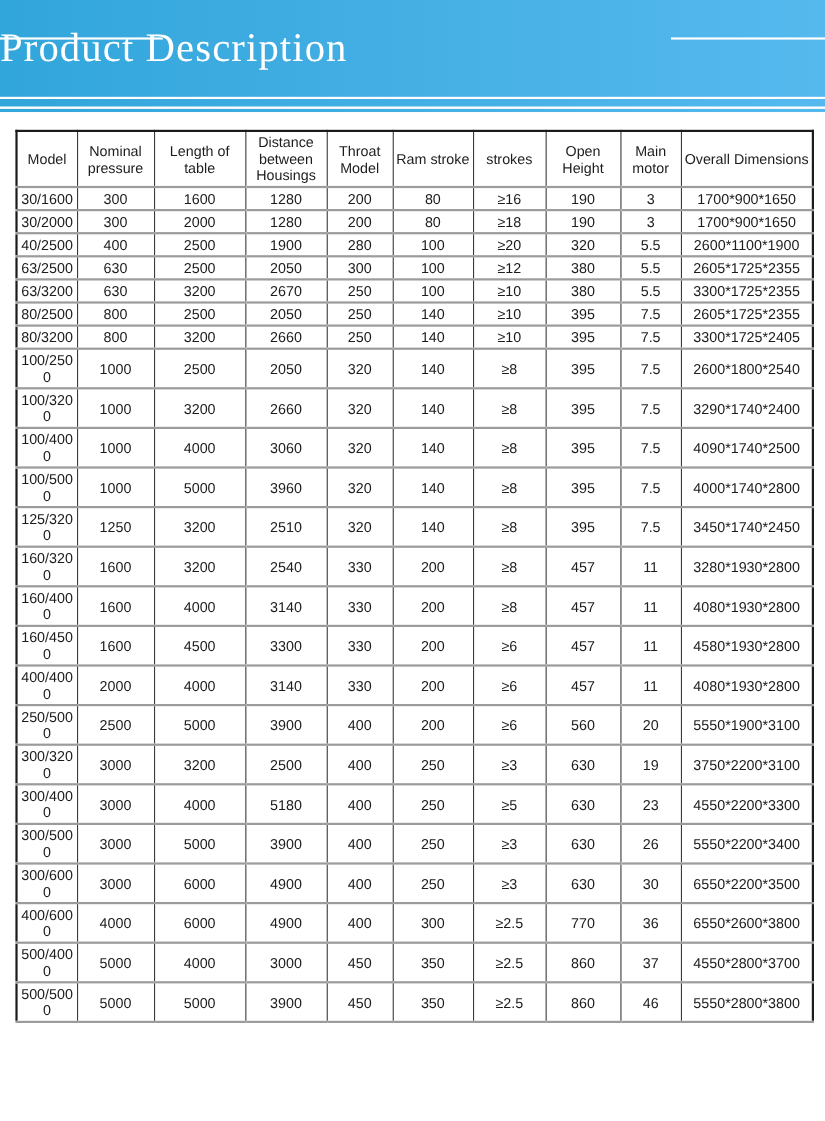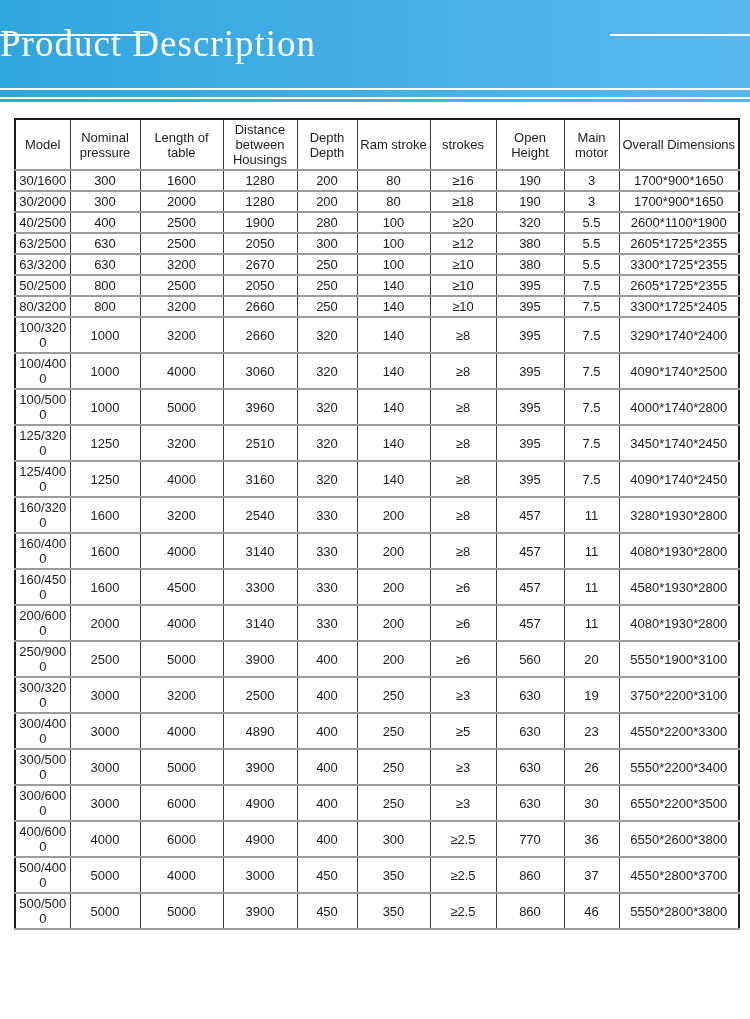--- a/index.html
+++ b/index.html
@@ -119,21 +119,21 @@
         <col class="c8">
         <col class="c9">
         <col class="c10">
     </colgroup>
     <thead>
       <tr id="header-row">
           <th>Model</th>
           <th>Nominal pressure</th>
           <th>Length of table</th>
           <th>Distance between Housings</th>
-          <th>Depth Depth</th>
+          <th>Throat Model</th>
           <th>Ram stroke</th>
           <th>strokes</th>
           <th>Open Height</th>
           <th>Main motor</th>
           <th>Overall Dimensions</th>
         </tr>
     </thead>
     <tbody id="table-body">
         <tr>
           <td class="model-cell">30/1600</td>
@@ -189,21 +189,21 @@
           <td>3200</td>
           <td>2670</td>
           <td>250</td>
           <td>100</td>
           <td>≥10</td>
           <td>380</td>
           <td>5.5</td>
           <td>3300*1725*2355</td>
         </tr>
         <tr>
-          <td class="model-cell">50/2500</td>
+          <td class="model-cell">80/2500</td>
           <td>800</td>
           <td>2500</td>
           <td>2050</td>
           <td>250</td>
           <td>140</td>
           <td>≥10</td>
           <td>395</td>
           <td>7.5</td>
           <td>2605*1725*2355</td>
         </tr>
@@ -213,20 +213,32 @@
           <td>3200</td>
           <td>2660</td>
           <td>250</td>
           <td>140</td>
           <td>≥10</td>
           <td>395</td>
           <td>7.5</td>
           <td>3300*1725*2405</td>
         </tr>
         <tr>
+          <td class="model-cell">100/2500</td>
+          <td>1000</td>
+          <td>2500</td>
+          <td>2050</td>
+          <td>320</td>
+          <td>140</td>
+          <td>≥8</td>
+          <td>395</td>
+          <td>7.5</td>
+          <td>2600*1800*2540</td>
+        </tr>
+        <tr>
           <td class="model-cell">100/3200</td>
           <td>1000</td>
           <td>3200</td>
           <td>2660</td>
           <td>320</td>
           <td>140</td>
           <td>≥8</td>
           <td>395</td>
           <td>7.5</td>
           <td>3290*1740*2400</td>
@@ -259,32 +271,20 @@
           <td class="model-cell">125/3200</td>
           <td>1250</td>
           <td>3200</td>
           <td>2510</td>
           <td>320</td>
           <td>140</td>
           <td>≥8</td>
           <td>395</td>
           <td>7.5</td>
           <td>3450*1740*2450</td>
-        </tr>
-        <tr>
-          <td class="model-cell">125/4000</td>
-          <td>1250</td>
-          <td>4000</td>
-          <td>3160</td>
-          <td>320</td>
-          <td>140</td>
-          <td>≥8</td>
-          <td>395</td>
-          <td>7.5</td>
-          <td>4090*1740*2450</td>
         </tr>
         <tr>
           <td class="model-cell">160/3200</td>
           <td>1600</td>
           <td>3200</td>
           <td>2540</td>
           <td>330</td>
           <td>200</td>
           <td>≥8</td>
           <td>457</td>
@@ -309,33 +309,33 @@
           <td>4500</td>
           <td>3300</td>
           <td>330</td>
           <td>200</td>
           <td>≥6</td>
           <td>457</td>
           <td>11</td>
           <td>4580*1930*2800</td>
         </tr>
         <tr>
-          <td class="model-cell">200/6000</td>
+          <td class="model-cell">400/4000</td>
           <td>2000</td>
           <td>4000</td>
           <td>3140</td>
           <td>330</td>
           <td>200</td>
           <td>≥6</td>
           <td>457</td>
           <td>11</td>
           <td>4080*1930*2800</td>
         </tr>
         <tr>
-          <td class="model-cell">250/9000</td>
+          <td class="model-cell">250/5000</td>
           <td>2500</td>
           <td>5000</td>
           <td>3900</td>
           <td>400</td>
           <td>200</td>
           <td>≥6</td>
           <td>560</td>
           <td>20</td>
           <td>5550*1900*3100</td>
         </tr>
@@ -348,21 +348,21 @@
           <td>250</td>
           <td>≥3</td>
           <td>630</td>
           <td>19</td>
           <td>3750*2200*3100</td>
         </tr>
         <tr>
           <td class="model-cell">300/4000</td>
           <td>3000</td>
           <td>4000</td>
-          <td>4890</td>
+          <td>5180</td>
           <td>400</td>
           <td>250</td>
           <td>≥5</td>
           <td>630</td>
           <td>23</td>
           <td>4550*2200*3300</td>
         </tr>
         <tr>
           <td class="model-cell">300/5000</td>
           <td>3000</td>

